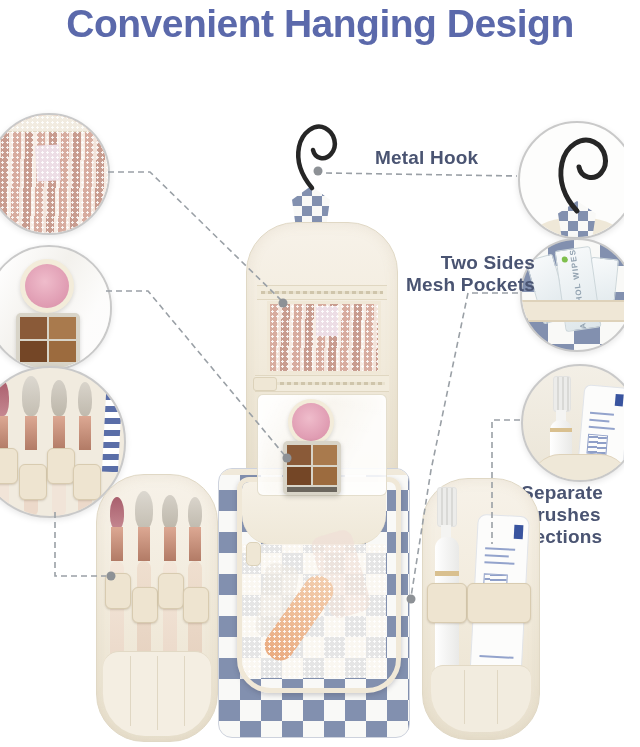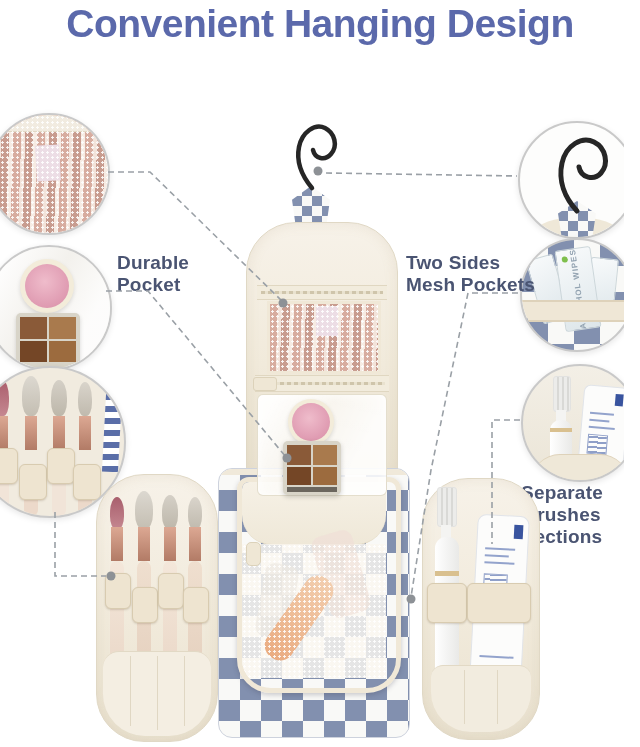--- a/index.html
+++ b/index.html
@@ -123,23 +123,22 @@
     <div class="abs" style="left:58px;top:20px;width:44px;height:76px;transform:rotate(5deg);background:#fcfcfb;border:1px solid #e1e4e9;border-radius:7px;">
       <div class="bluetab" style="left:31px;top:6px;width:8px;height:12px;"></div>
       <div class="blueline" style="left:7px;top:26px;width:24px;"></div>
       <div class="blueline" style="left:7px;top:33px;width:20px;"></div>
       <div class="blueline" style="left:7px;top:40px;width:26px;"></div>
       <div class="abs" style="left:7px;top:48px;width:18px;height:18px;border:1px solid #8f9fc8;background:repeating-linear-gradient(0deg,#8f9fc8 0 2px,transparent 2px 5px);"></div>
     </div>
     <div class="abs" style="left:8px;top:88px;width:98px;height:28px;background:#efe8d8;border-radius:46px 46px 0 0;border-top:1px solid #ded2ba;"></div>
   </div>
 
-  <div class="callout-label" style="left:117px;top:252px;">Durable
-Pocket</div>
-  <div class="callout-label" style="left:406px;top:252px;">Two Sides
+  <div class="callout-label" style="left:375px;top:147px;">Metal Hook</div>
+  <div class="callout-label" style="left:406px;top:252px;text-align:right;">Two Sides
 Mesh Pockets</div>
   <div class="callout-label" style="left:482px;top:482px;width:160px;text-align:center;">Separate Brushes
 Sections</div>
 
   <div class="abs checker checker-sm" style="left:292px;top:186px;width:38px;height:46px;clip-path:polygon(50% 0,100% 30%,88% 100%,12% 100%,0 30%);z-index:1;"></div>
 
   <svg width="72" height="80" style="position:absolute;left:272px;top:116px;z-index:1;">
     <path d="M40,72 C30,60 24,46 27,31 C30,16 43,7 53,12 C63,17 66,30 59,38 C53,45 43,43 41,34" fill="none" stroke="#262626" stroke-width="4.5" stroke-linecap="round"></path>
   </svg>
 

